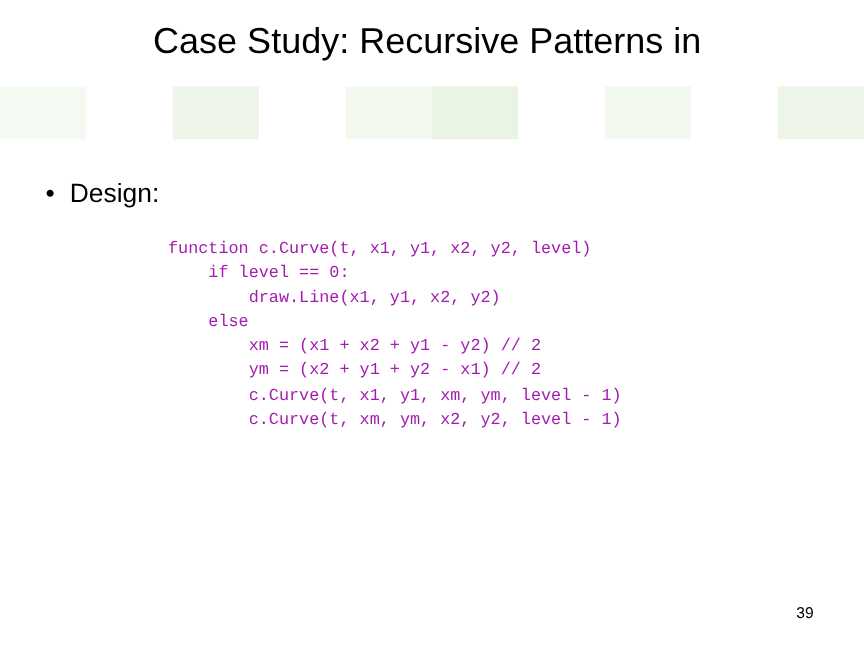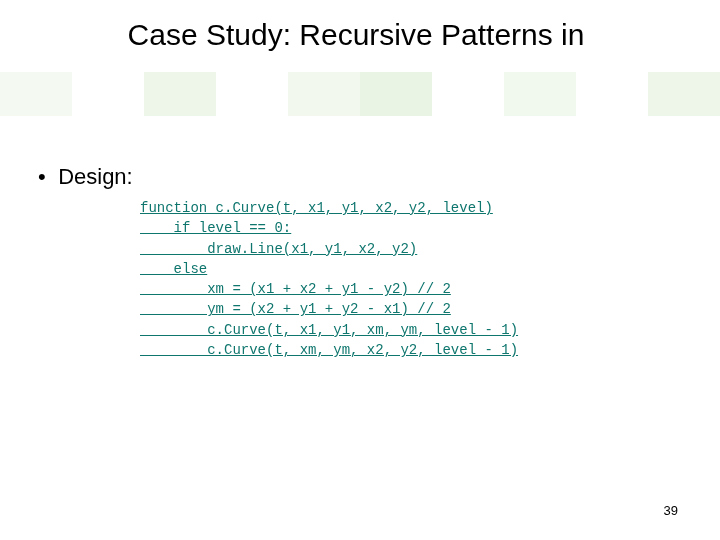--- a/index.html
+++ b/index.html
@@ -48,39 +48,38 @@
   .s4 { background: #f2f8ee; }
   .s5 { background: #eaf4e4; }
   .s6 { background: #ffffff; }
   .s7 { background: #f1f8ed; }
   .s8 { background: #ffffff; }
   .s9 { background: #eef6e9; }
 
   .bullet {
     position: absolute;
     left: 38px;
-    top: 164px;
+    top: 148px;
     font-size: 22px;
     color: #000;
   }
   .bullet .dot {
     display: inline-block;
     width: 14px;
   }
 
   .code {
     position: absolute;
     left: 140px;
     top: 198px;
     font-family: "Courier New", Courier, monospace;
     font-size: 14px;
     line-height: 1.45;
-    color: #0f766e;
+    color: #a21caf;
     white-space: pre;
-    text-decoration: underline;
   }
 
   .footer-left {
     position: absolute;
     left: 34px;
     bottom: 22px;
     font-size: 13px;
     color: #000;
   }
   .footer-right {

